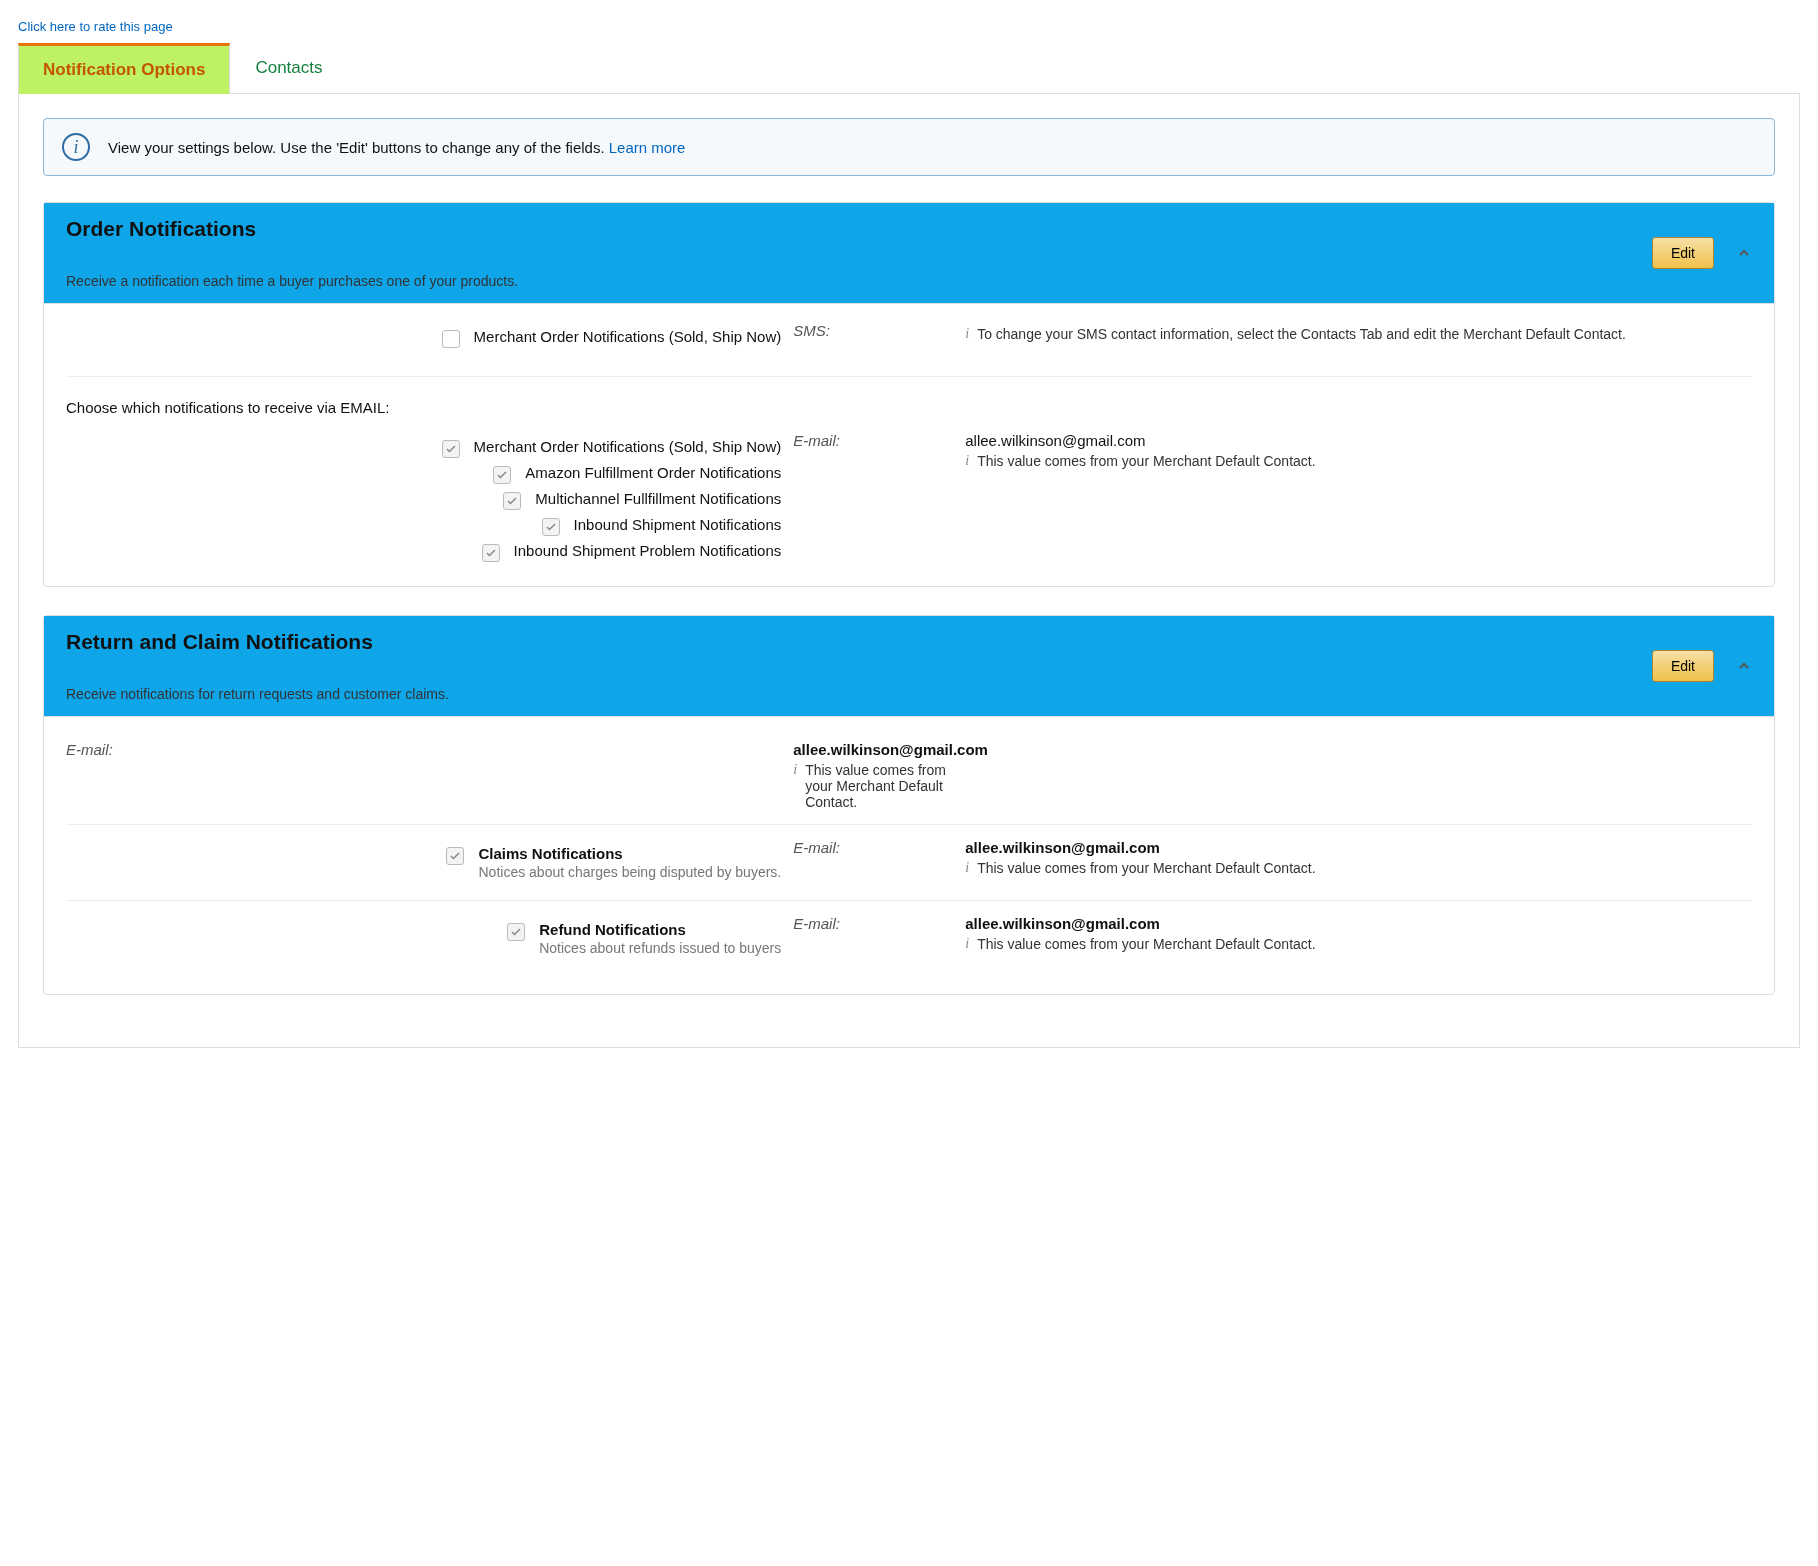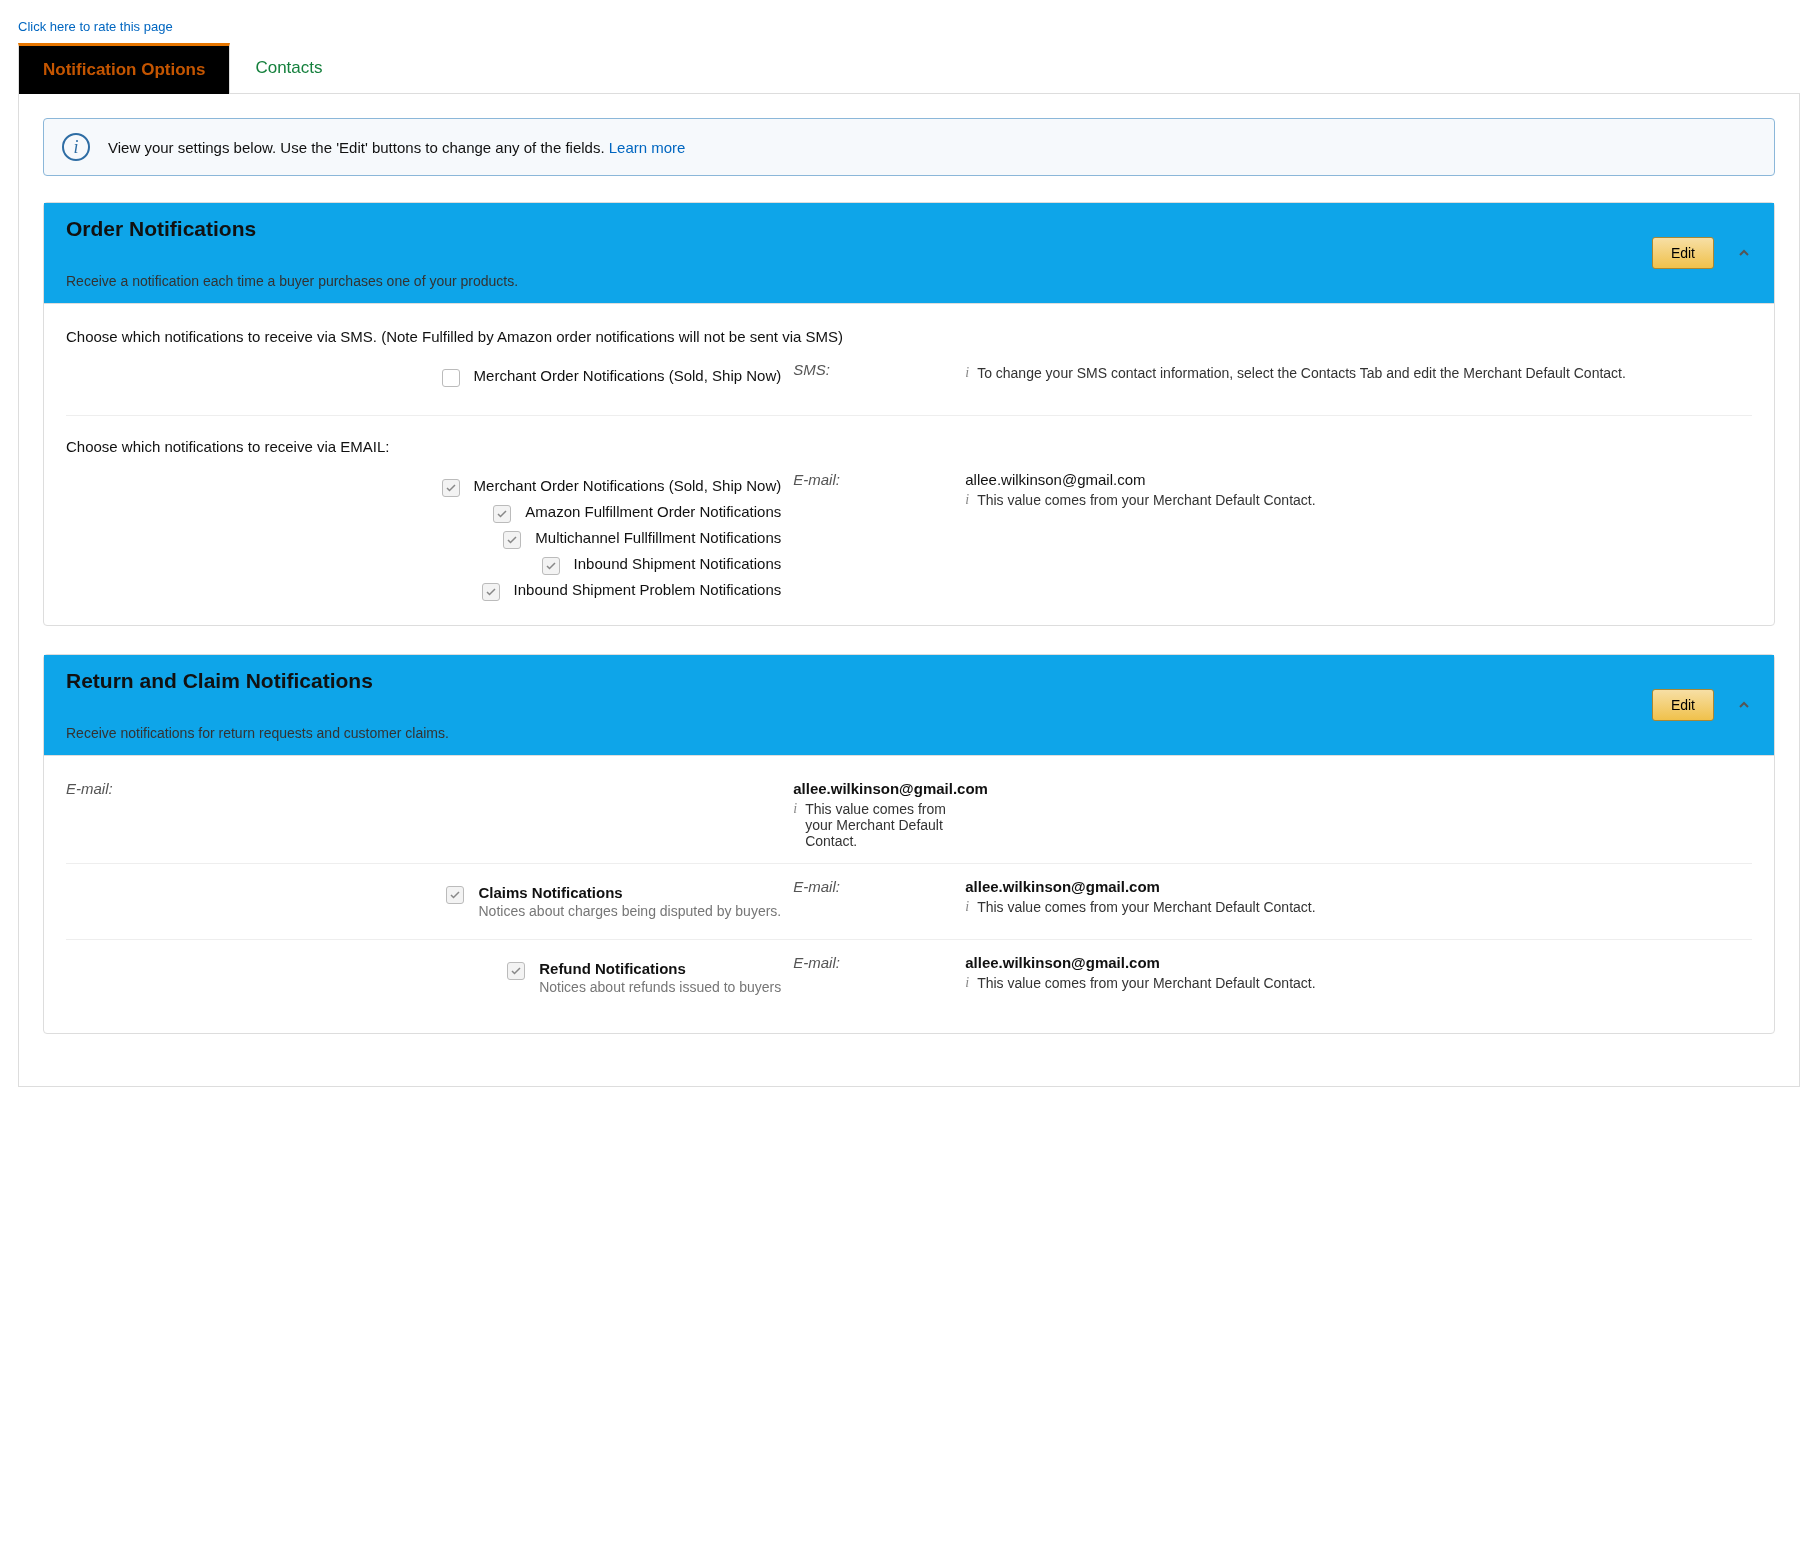--- a/index.html
+++ b/index.html
@@ -29,21 +29,21 @@
     border: 1px solid transparent;
     border-bottom: none;
     position: relative;
     top: 1px;
   }
   .tab.active {
     color: #c45500;
     font-weight: 700;
     border-color: #e77600 #ddd #fff #ddd;
     border-top: 3px solid #e77600;
-    background: #000000;
+    background: #bef264;
   }
   .tab.inactive {
     color: #15803d;
   }
   .page-container {
     border: 1px solid #ddd;
     border-top: none;
     padding: 24px;
   }
   .info-banner {
@@ -196,21 +196,20 @@
         <div class="panel-title">Order Notifications</div>
         <div class="panel-sub">Receive a notification each time a buyer purchases one of your products.</div>
       </div>
       <button class="edit-btn">Edit</button>
       <svg class="chevron" viewBox="0 0 24 24" fill="none" stroke="currentColor" stroke-width="3">
           <polyline points="6 15 12 9 18 15"></polyline>
         </svg>
     </div>
 
     <div class="panel-body">
-      <div class="section-label">Choose which notifications to receive via SMS. (Note Fulfilled by Amazon order notifications will not be sent via SMS)</div>
 
       <div class="row3">
         <div class="chk-line">
           <span class="chk unchecked">
             
           </span>
           <span class="chk-label">Merchant Order Notifications (Sold, Ship Now)</span>
         </div>
         <div class="col-mid">SMS:</div>
         <div class="col-right">

